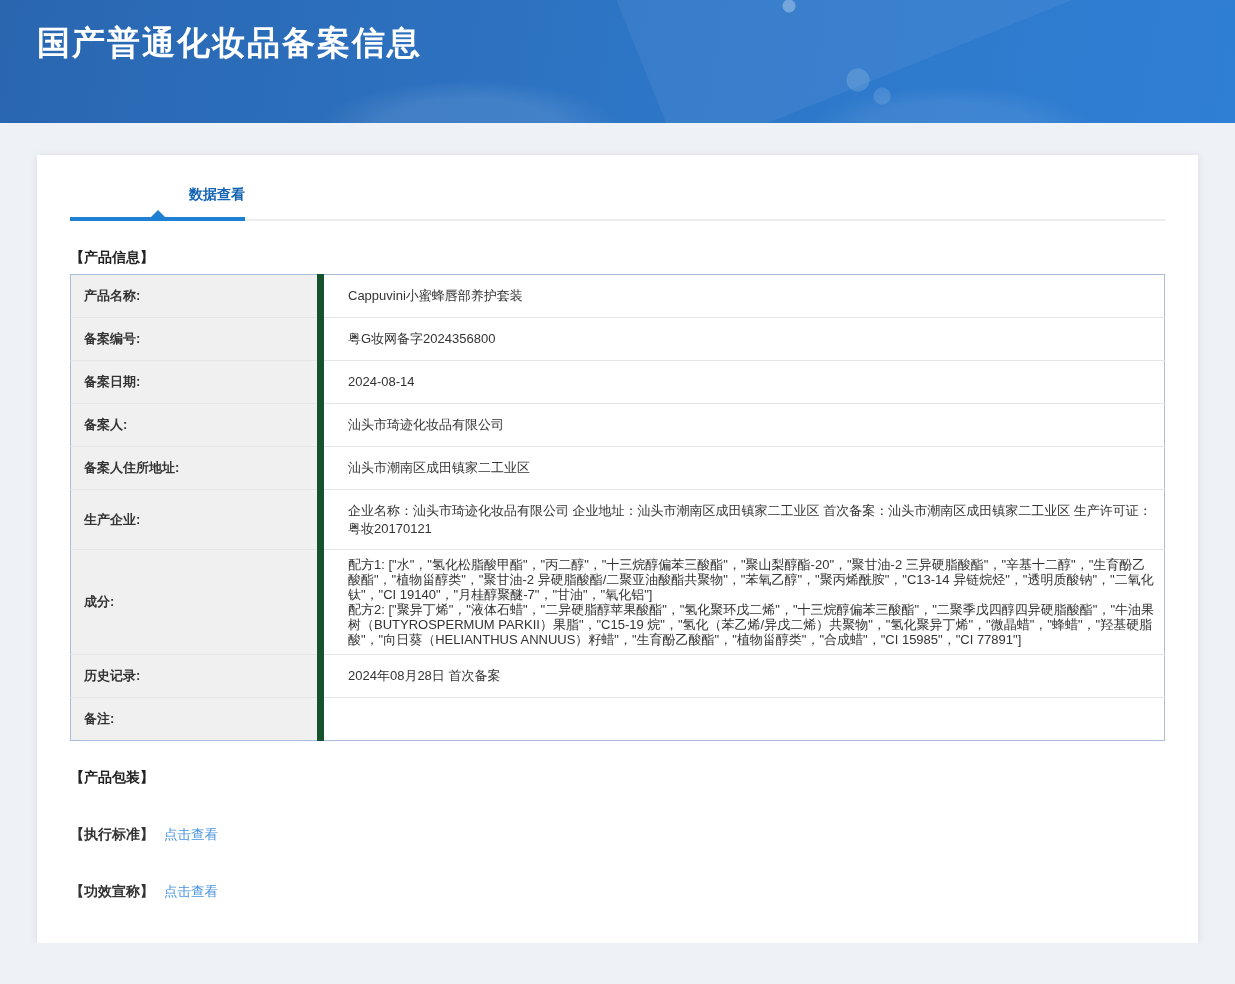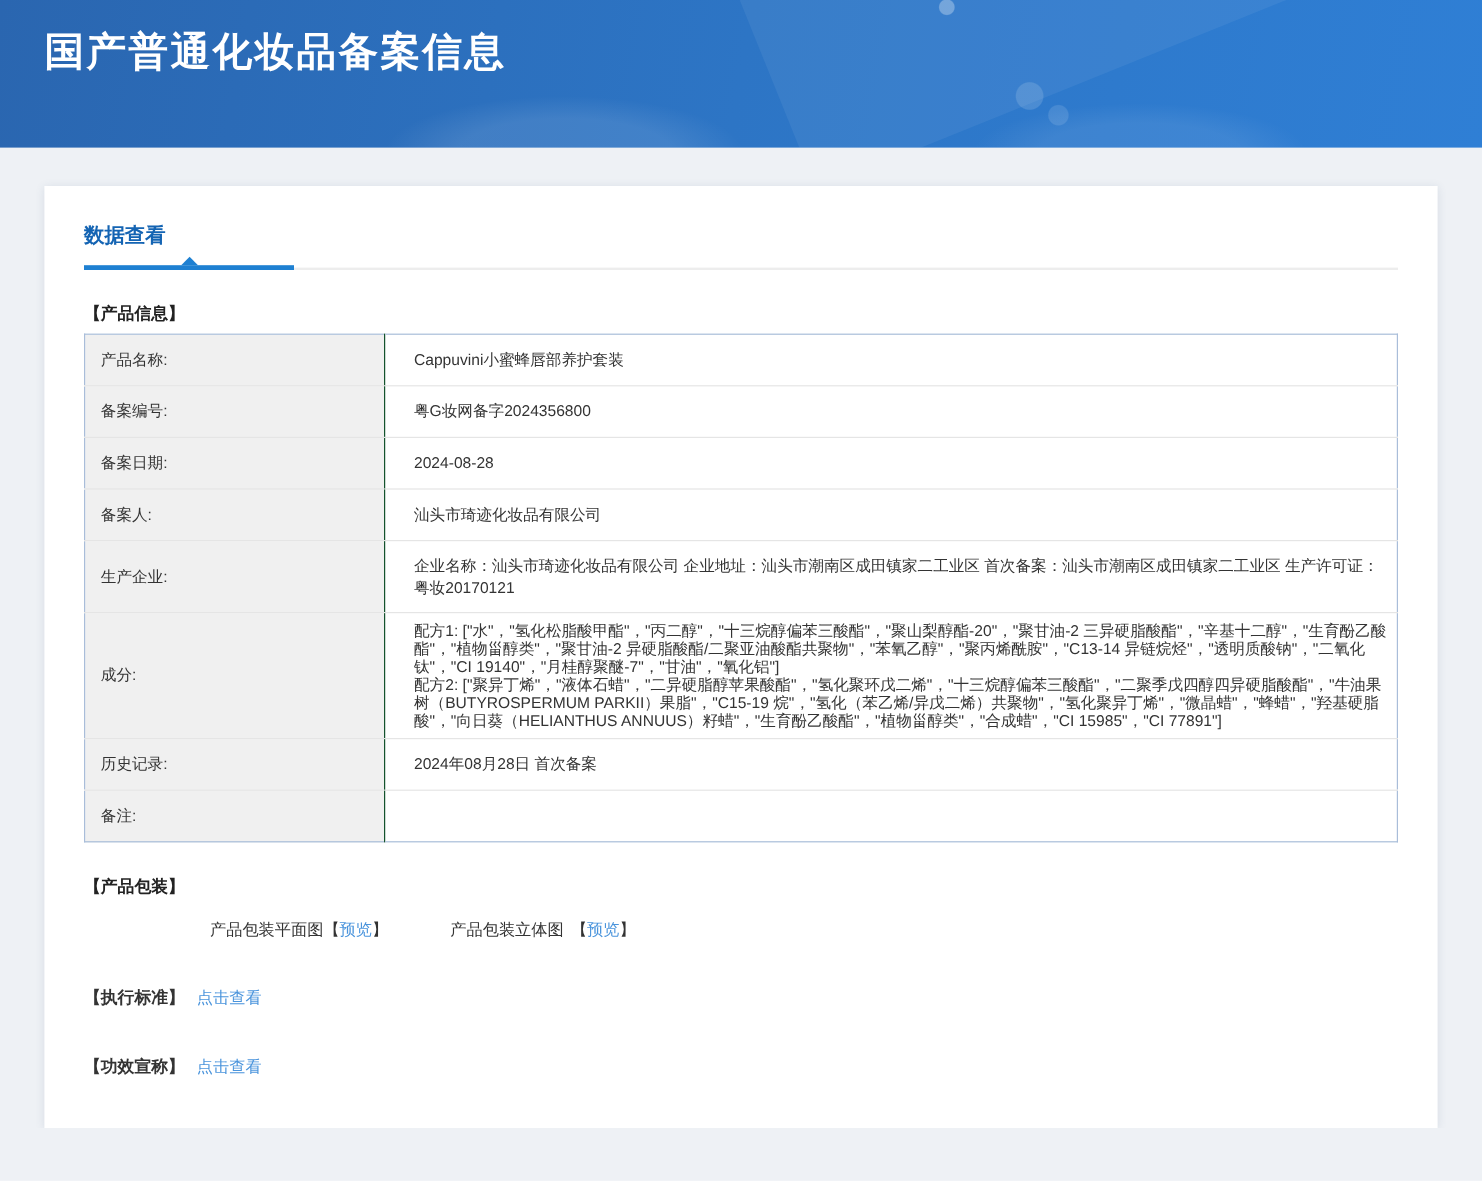--- a/index.html
+++ b/index.html
@@ -53,22 +53,22 @@
 
   
   .tabbar {
     position:relative;
     border-bottom:2px solid #ededed;
   }
   .tab {
     display:inline-block;
     position:relative;
     width:175px;
-    text-align:left;
-    font-size:17px;
+    text-align:right;
+    font-size:14px;
     font-weight:700;
     color:#1464b3;
     padding-bottom:15px;
     cursor:pointer;
   }
   .tab::after {
     content:'';
     position:absolute;
     left:0; right:0; bottom:-2px;
     height:4px;
@@ -101,23 +101,23 @@
     color:#333;
   }
   table.info td {
     border-bottom:1px solid #e5e5e5;
     vertical-align:middle;
   }
   table.info tr:last-child td { border-bottom:none; }
   td.lab {
     width:250px;
     background:#f0f0f0;
-    font-weight:400;
+    font-weight:700;
     padding:12px 10px 12px 13px;
-    border-right:1px solid #14532d;
+    border-right:7px solid #14532d;
   }
   td.val { padding:12px 8px 12px 24px; line-height:1.35; }
   tr.r-ingredients td.val { padding-top:7px; padding-bottom:7px; }
   .formula { line-height:15px; }
 
   
   .pkg-row { margin:18px 0 0 105px; font-size:13.5px; }
   .pkg-item2 { margin-left:48px; }
   .pkg-item2 .bracket-open { margin-left:6px; }
   .link {
@@ -152,25 +152,29 @@
         <tr>
       <td class="lab">产品名称:</td>
       <td class="val">Cappuvini小蜜蜂唇部养护套装</td>
     </tr>
     <tr>
       <td class="lab">备案编号:</td>
       <td class="val">粤G妆网备字2024356800</td>
     </tr>
     <tr>
       <td class="lab">备案日期:</td>
-      <td class="val">2024-08-28</td>
+      <td class="val">2024-08-14</td>
     </tr>
     <tr>
       <td class="lab">备案人:</td>
       <td class="val">汕头市琦迹化妆品有限公司</td>
+    </tr>
+    <tr>
+      <td class="lab">备案人住所地址:</td>
+      <td class="val">汕头市潮南区成田镇家二工业区</td>
     </tr>
     <tr>
       <td class="lab">生产企业:</td>
       <td class="val">企业名称：汕头市琦迹化妆品有限公司 企业地址：汕头市潮南区成田镇家二工业区 首次备案：汕头市潮南区成田镇家二工业区 生产许可证：粤妆20170121</td>
     </tr>
     <tr class="r-ingredients">
       <td class="lab">成分:</td>
       <td class="val">
         <div class="formula">配方1: ["水"，"氢化松脂酸甲酯"，"丙二醇"，"十三烷醇偏苯三酸酯"，"聚山梨醇酯-20"，"聚甘油-2 三异硬脂酸酯"，"辛基十二醇"，"生育酚乙酸酯"，"植物甾醇类"，"聚甘油-2 异硬脂酸酯/二聚亚油酸酯共聚物"，"苯氧乙醇"，"聚丙烯酰胺"，"C13-14 异链烷烃"，"透明质酸钠"，"二氧化钛"，"CI 19140"，"月桂醇聚醚-7"，"甘油"，"氧化铝"]</div>
         <div class="formula">配方2: ["聚异丁烯"，"液体石蜡"，"二异硬脂醇苹果酸酯"，"氢化聚环戊二烯"，"十三烷醇偏苯三酸酯"，"二聚季戊四醇四异硬脂酸酯"，"牛油果树（BUTYROSPERMUM PARKII）果脂"，"C15-19 烷"，"氢化（苯乙烯/异戊二烯）共聚物"，"氢化聚异丁烯"，"微晶蜡"，"蜂蜡"，"羟基硬脂酸"，"向日葵（HELIANTHUS ANNUUS）籽蜡"，"生育酚乙酸酯"，"植物甾醇类"，"合成蜡"，"CI 15985"，"CI 77891"]</div>
@@ -182,28 +186,20 @@
     </tr>
     <tr>
       <td class="lab">备注:</td>
       <td class="val"></td>
     </tr>
   </tbody>
     </table>
 
   <div class="sec-title">【产品包装】</div>
 
-  <div class="pkg-row">
-    <span class="pkg-item1">
-      <span>产品包装平面图</span><span class="bracket-open">【</span><a class="link">预览</a><span>】</span>
-    </span>
-    <span class="pkg-item2">
-      <span>产品包装立体图</span><span class="bracket-open">【</span><a class="link">预览</a><span>】</span>
-    </span>
-  </div>
 
   <div class="std-row">
     <span class="std-title">【执行标准】</span><a class="link">点击查看</a>
   </div>
 
   <div class="std-row">
     <span class="std-title">【功效宣称】</span><a class="link">点击查看</a>
   </div>
 
 </div>

